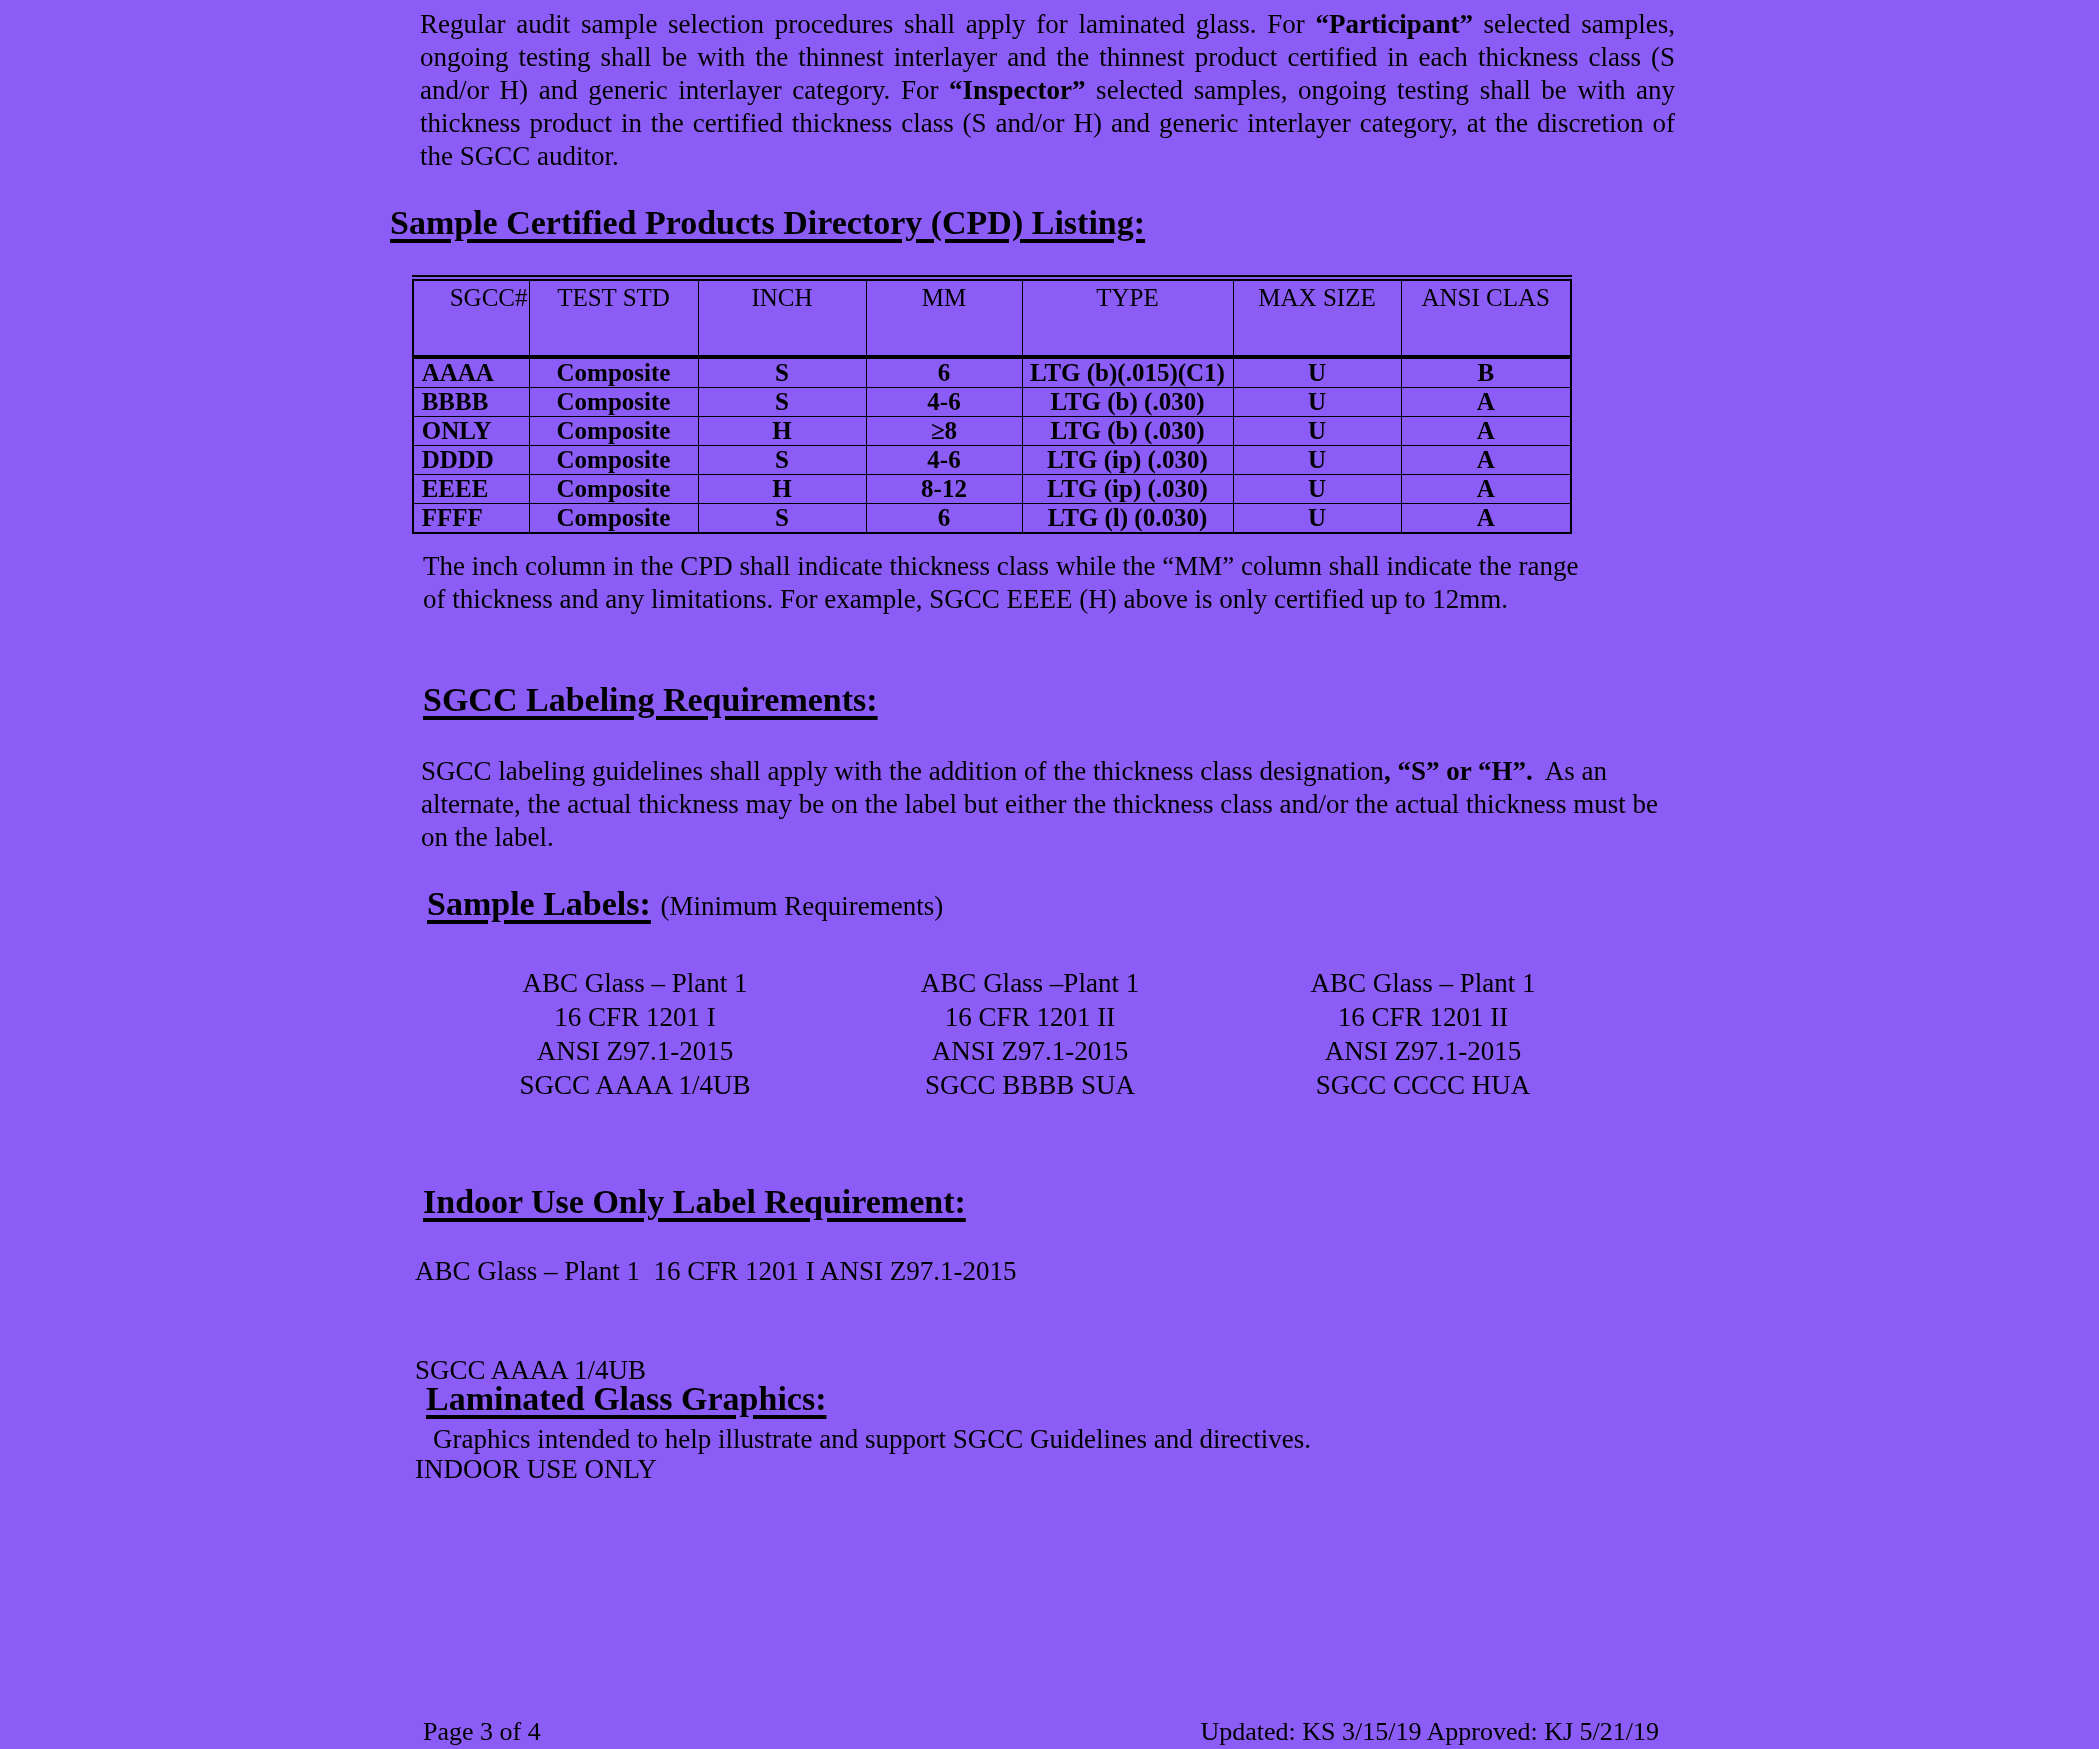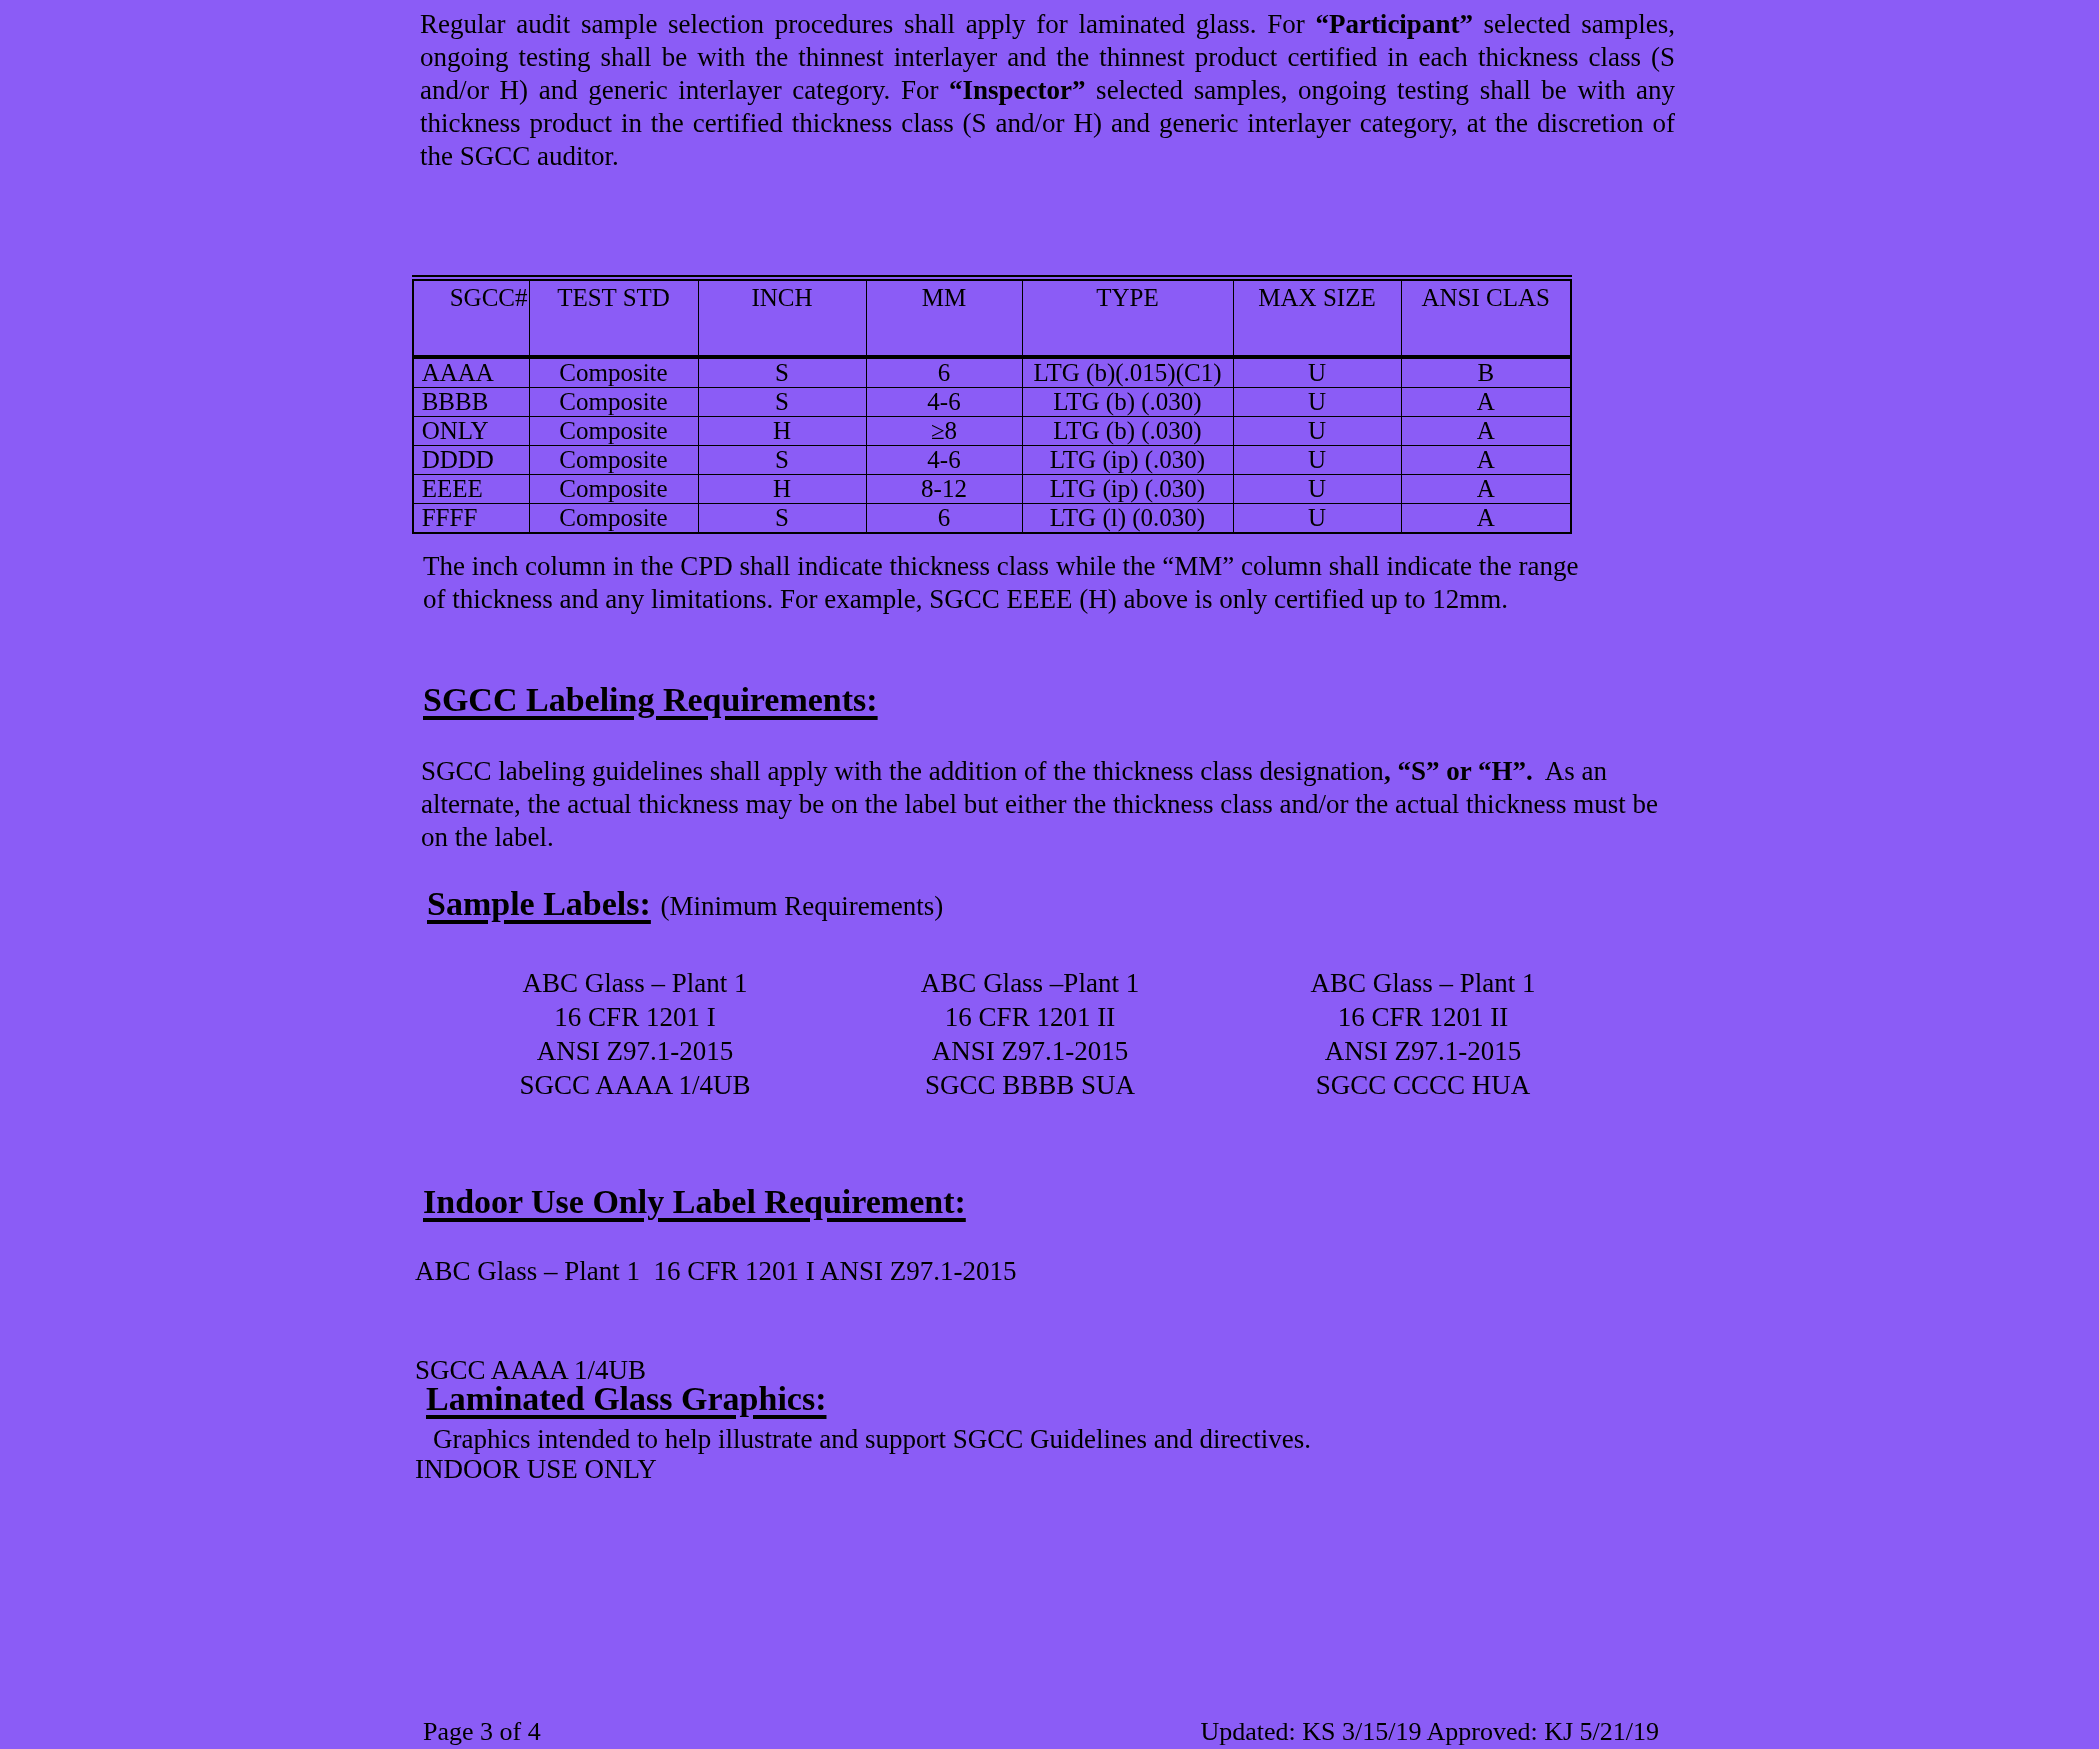--- a/index.html
+++ b/index.html
@@ -56,38 +56,40 @@
     height: 70px;
     padding-top: 2.9px;
     border-bottom: 4.8px solid #000;
   }
   table.cpd thead th.col-first { text-align: right; padding-left: 7.7px; }
   table.cpd tbody td {
     height: 26px;
     text-align: center;
     padding: 1px 0;
     line-height: 26px;
+    font-weight: bold;
   }
   table.cpd tbody td:first-child { text-align: left; padding-left: 7.7px; }
   .label-col {
     width: 406px;
     text-align: center;
     font-size: 27px;
     line-height: 34px;
   }
   .indoor-lines { font-size: 27px; line-height: 33px; }
   .footer-text { font-size: 26px; }
 </style>
 </head>
 <body>
 
 <div class="page">
 
   <p class="abs para justify" style="left:420px; top:7.7px; width:1255px;"><span>Regular audit sample selection procedures shall apply for laminated glass. For </span><b>“Participant”</b><span> selected samples, ongoing testing shall be with the thinnest interlayer and the thinnest product certified in each thickness class (S and/or H) and generic interlayer category. For </span><b>“Inspector”</b><span> selected samples, ongoing testing shall be with any thickness product in the certified thickness class (S and/or H) and generic interlayer category, at the discretion of the SGCC auditor.</span></p>
 
+  <div class="abs doc-heading" style="left:390px; top:203px;">Sample Certified Products Directory (CPD) Listing:</div>
 
   <table class="cpd abs" style="left:412px; top:275px;">
     <colgroup>
       <col style="width:116px">
         <col style="width:169px">
         <col style="width:168px">
       <col style="width:156px">
         <col style="width:211px">
         <col style="width:168px">
       <col style="width:170px">

